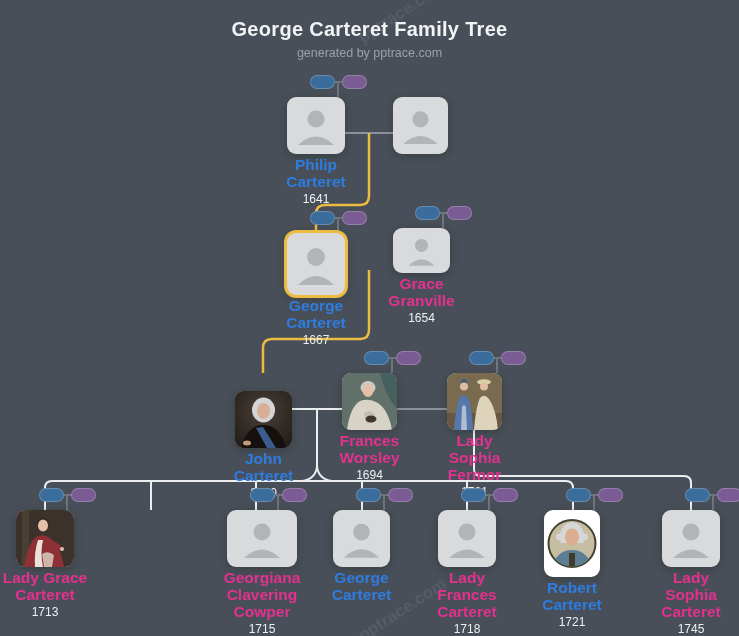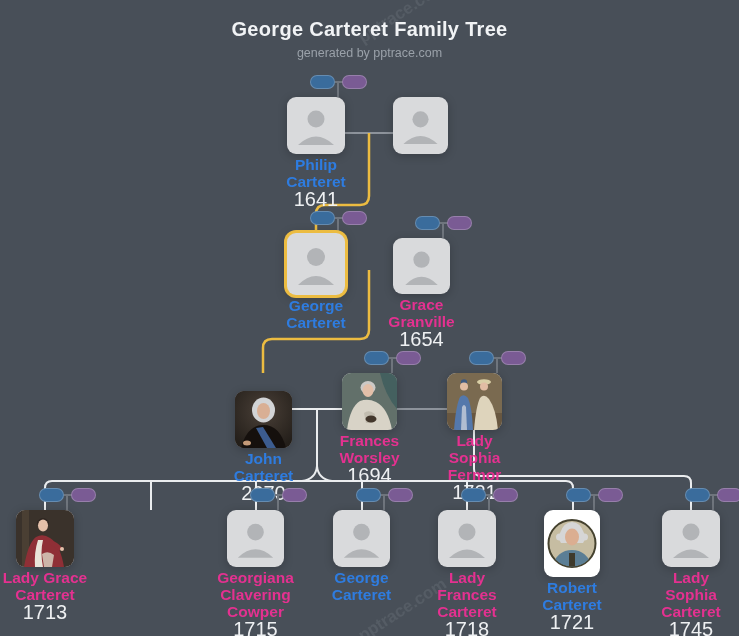--- a/index.html
+++ b/index.html
@@ -36,21 +36,21 @@
   .pill.blue{background:var(--pill-blue,#3a6c9c);}
   .pill.purple{background:var(--pill-purple,#7a5b94);}
   .pill-link{position:absolute;top:-16px;height:2px;width:8px;background:#6f757d;}
   .pill-stub{position:absolute;top:-16px;width:2px;height:16px;background:#6f757d;}
   
   .label{position:absolute;top:100%;left:50%;width:120px;margin-left:-60px;
          margin-top:2px;text-align:center;z-index:4;}
   .pname{font-size:15.5px;font-weight:700;line-height:17px;white-space:pre-line;}
   .pname.male{color:var(--male,#2e7ce0);}
   .pname.female{color:var(--female,#e43190);}
-  .pyear{font-size:20px;font-weight:500;line-height:18px;color:var(--year,#eef0f2);}
+  .pyear{font-size:12px;font-weight:500;line-height:18px;color:var(--year,#eef0f2);}
 </style>
 </head>
 <body>
 
 <div class="stage">
 
   <div class="wm" style="left:352px;top:2px">pptrace.com</div>
   <div class="wm" style="left:352px;top:600px">pptrace.com</div>
 
   <div class="hdr">
@@ -111,24 +111,25 @@
     <div class="pill purple" style="left:55px"></div>
     <div class="card hl">
       <svg viewBox="0 0 58 62">
         <circle cx="29" cy="24" r="9" fill="#b2b4b7"></circle>
           <path d="M11 52 Q29 34 47 52 Z" fill="#b2b4b7"></path>
       </svg>
     </div>
     <div class="label">
         <div class="pname male">George
 Carteret</div>
-      </div>
-  </div>
-
-  <div class="node" style="left:393px;top:238px;width:57px;height:56px">
+      <div class="pyear">1667</div>
+      </div>
+  </div>
+
+  <div class="node" style="left:393px;top:228px;width:57px;height:45px">
     <div class="pill-link" style="left:47px"></div>
       <div class="pill-stub" style="left:49px"></div>
     <div class="pill blue" style="left:22px"></div>
     <div class="pill purple" style="left:54px"></div>
     <div class="card">
       <svg viewBox="0 0 58 62">
         <circle cx="29" cy="24" r="9" fill="#b2b4b7"></circle>
           <path d="M11 52 Q29 34 47 52 Z" fill="#b2b4b7"></path>
       </svg>
     </div>
@@ -230,21 +231,21 @@
       </svg>
     </div>
     <div class="label">
         <div class="pname female">Lady Grace
 Carteret</div>
       <div class="pyear">1713</div>
       </div>
   </div>
 
 
-  <div class="node" style="left:227px;top:510px;width:57px;height:57px">
+  <div class="node" style="left:227px;top:510px;width:70px;height:57px">
     <div class="pill-link" style="left:47.5px"></div>
       <div class="pill-stub" style="left:49.5px"></div>
     <div class="pill blue" style="left:22.5px"></div>
     <div class="pill purple" style="left:54.5px"></div>
     <div class="card">
       <svg viewBox="0 0 58 57">
         <circle cx="29" cy="22" r="8.5" fill="#b2b4b7"></circle>
           <path d="M11 48 Q29 31 47 48 Z" fill="#b2b4b7"></path>
       </svg>
     </div>

